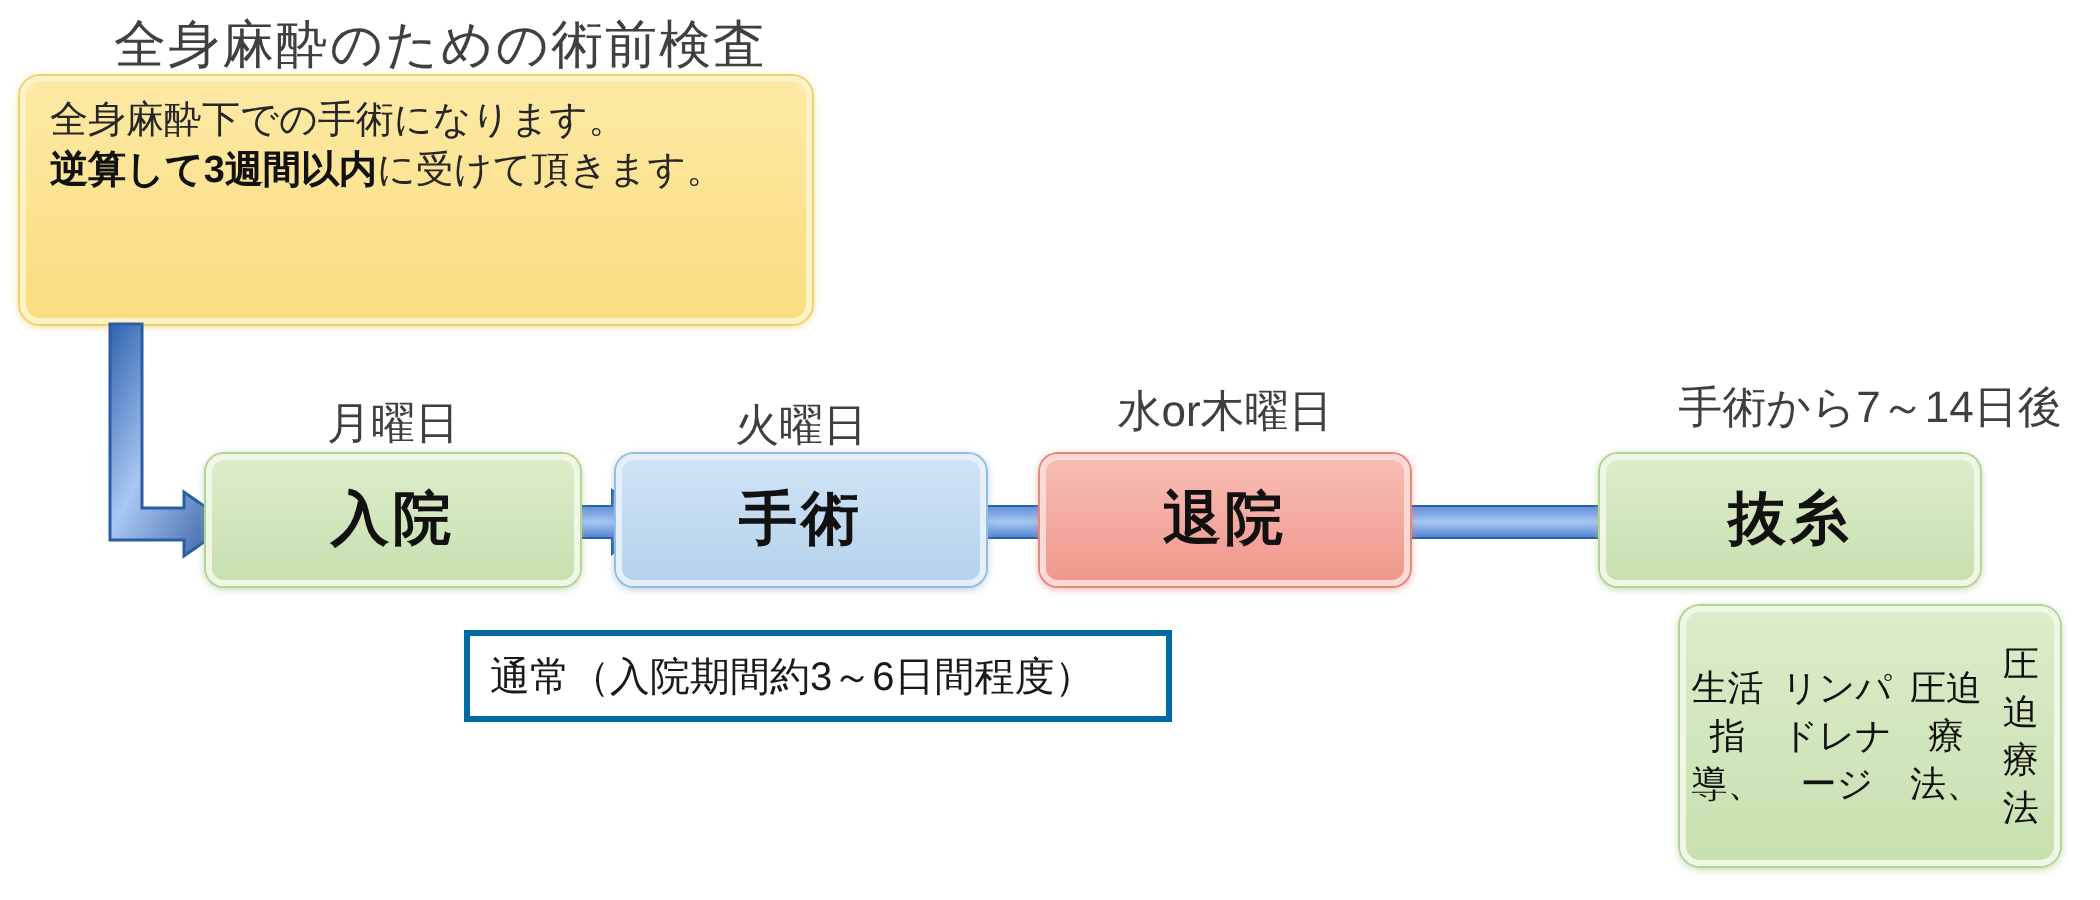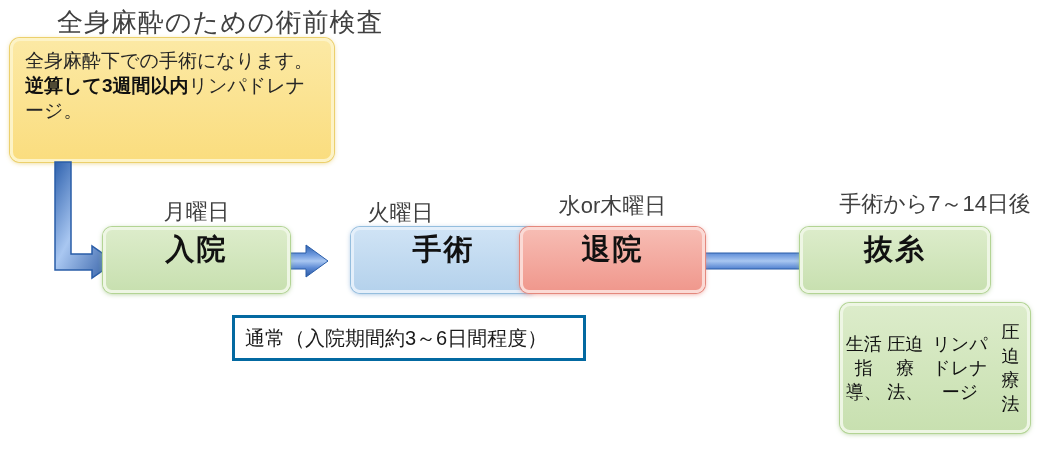--- a/index.html
+++ b/index.html
@@ -11,46 +11,45 @@
   .abs{position:absolute;}
 
   
   .page-title{
     left:57px;top:5px;
     font-size:26px;color:#404040;letter-spacing:1px;
   }
 
   
   .note-box{
-    left:10px;top:38px;width:324px;height:124px;
+    left:10px;top:38px;width:396px;height:124px;
     border-radius:10px;box-sizing:border-box;
     background:linear-gradient(180deg,#fce9a4,#fadd7f);
     border:3px solid #fdf3c6;
     box-shadow:0 0 0 1px #ecd06c,0 1px 5px rgba(230,205,110,.85);
     padding:7px 12px;
     font-size:19px;line-height:25px;color:#262626;
   }
   .note-box b{color:#111;}
 
   
   .step-box{
     top:227px;height:66px;border-radius:9px;box-sizing:border-box;
-    display:flex;align-items:flex-start;justify-content:center;
+    display:flex;align-items:center;justify-content:center;
     font-size:29px;font-weight:bold;color:#111;letter-spacing:2px;
   }
   .glow-green{
     background:linear-gradient(180deg,#dcecca,#c8e0b0);
     border:3px solid #eef6e4;
     box-shadow:0 0 0 1px #b3d494,0 1px 5px rgba(150,190,120,.8);
   }
   .glow-blue{
     background:linear-gradient(180deg,#cfe3f5,#b5d2ec);
     border:3px solid #e4effa;
     box-shadow:0 0 0 1px #95bede,0 1px 5px rgba(120,165,210,.8);
-    margin-left:43px;
   }
   .glow-red{
     background:linear-gradient(180deg,#f7bcb3,#f0988d);
     border:3px solid #fbdad5;
     box-shadow:0 0 0 1px #e4887d,0 1px 5px rgba(230,130,120,.8);
     font-family:Liberation Serif, serif;
   }
 
   
   .timing-label{
@@ -76,21 +75,21 @@
 
   .arrow-layer{left:0;top:0;width:1050px;height:450px;pointer-events:none;}
 </style>
 </head>
 <body>
 
 <div class="abs page-title">全身麻酔のための術前検査</div>
 
 <div class="abs note-box">
   <div><span>全身麻酔下での手術になります。</span></div>
-  <div><b>逆算して3週間以内</b><span>リンパドレナージ。</span></div>
+  <div><b>逆算して3週間以内</b><span>に受けて頂きます。</span></div>
 </div>
 
 <svg class="abs arrow-layer" width="1050" height="450" viewBox="0 0 1050 450">
   <defs>
     <linearGradient id="gradH" x1="0" y1="0" x2="0" y2="1">
       <stop offset="0%" stop-color="#2f62ae"></stop>
       <stop offset="30%" stop-color="#6c98dd"></stop>
       <stop offset="50%" stop-color="#a9c7f1"></stop>
       <stop offset="72%" stop-color="#5b89d4"></stop>
       <stop offset="100%" stop-color="#2a57a0"></stop>
@@ -124,16 +123,16 @@
 <div class="abs step-box glow-green" style="left:800px;width:190px;">
   <span>抜糸</span>
 </div>
 
 <div class="abs duration-note">
   <span>通常（入院期間約3～6日間程度）</span>
 </div>
 
 <div class="abs aftercare-box glow-green">
   <div>生活指導、</div>
+  <div>リンパドレナージ</div>
   <div>圧迫療法、</div>
-  <div>リンパドレナージ</div>
   <div>圧迫療法</div>
 </div>
 
 </body></html>

